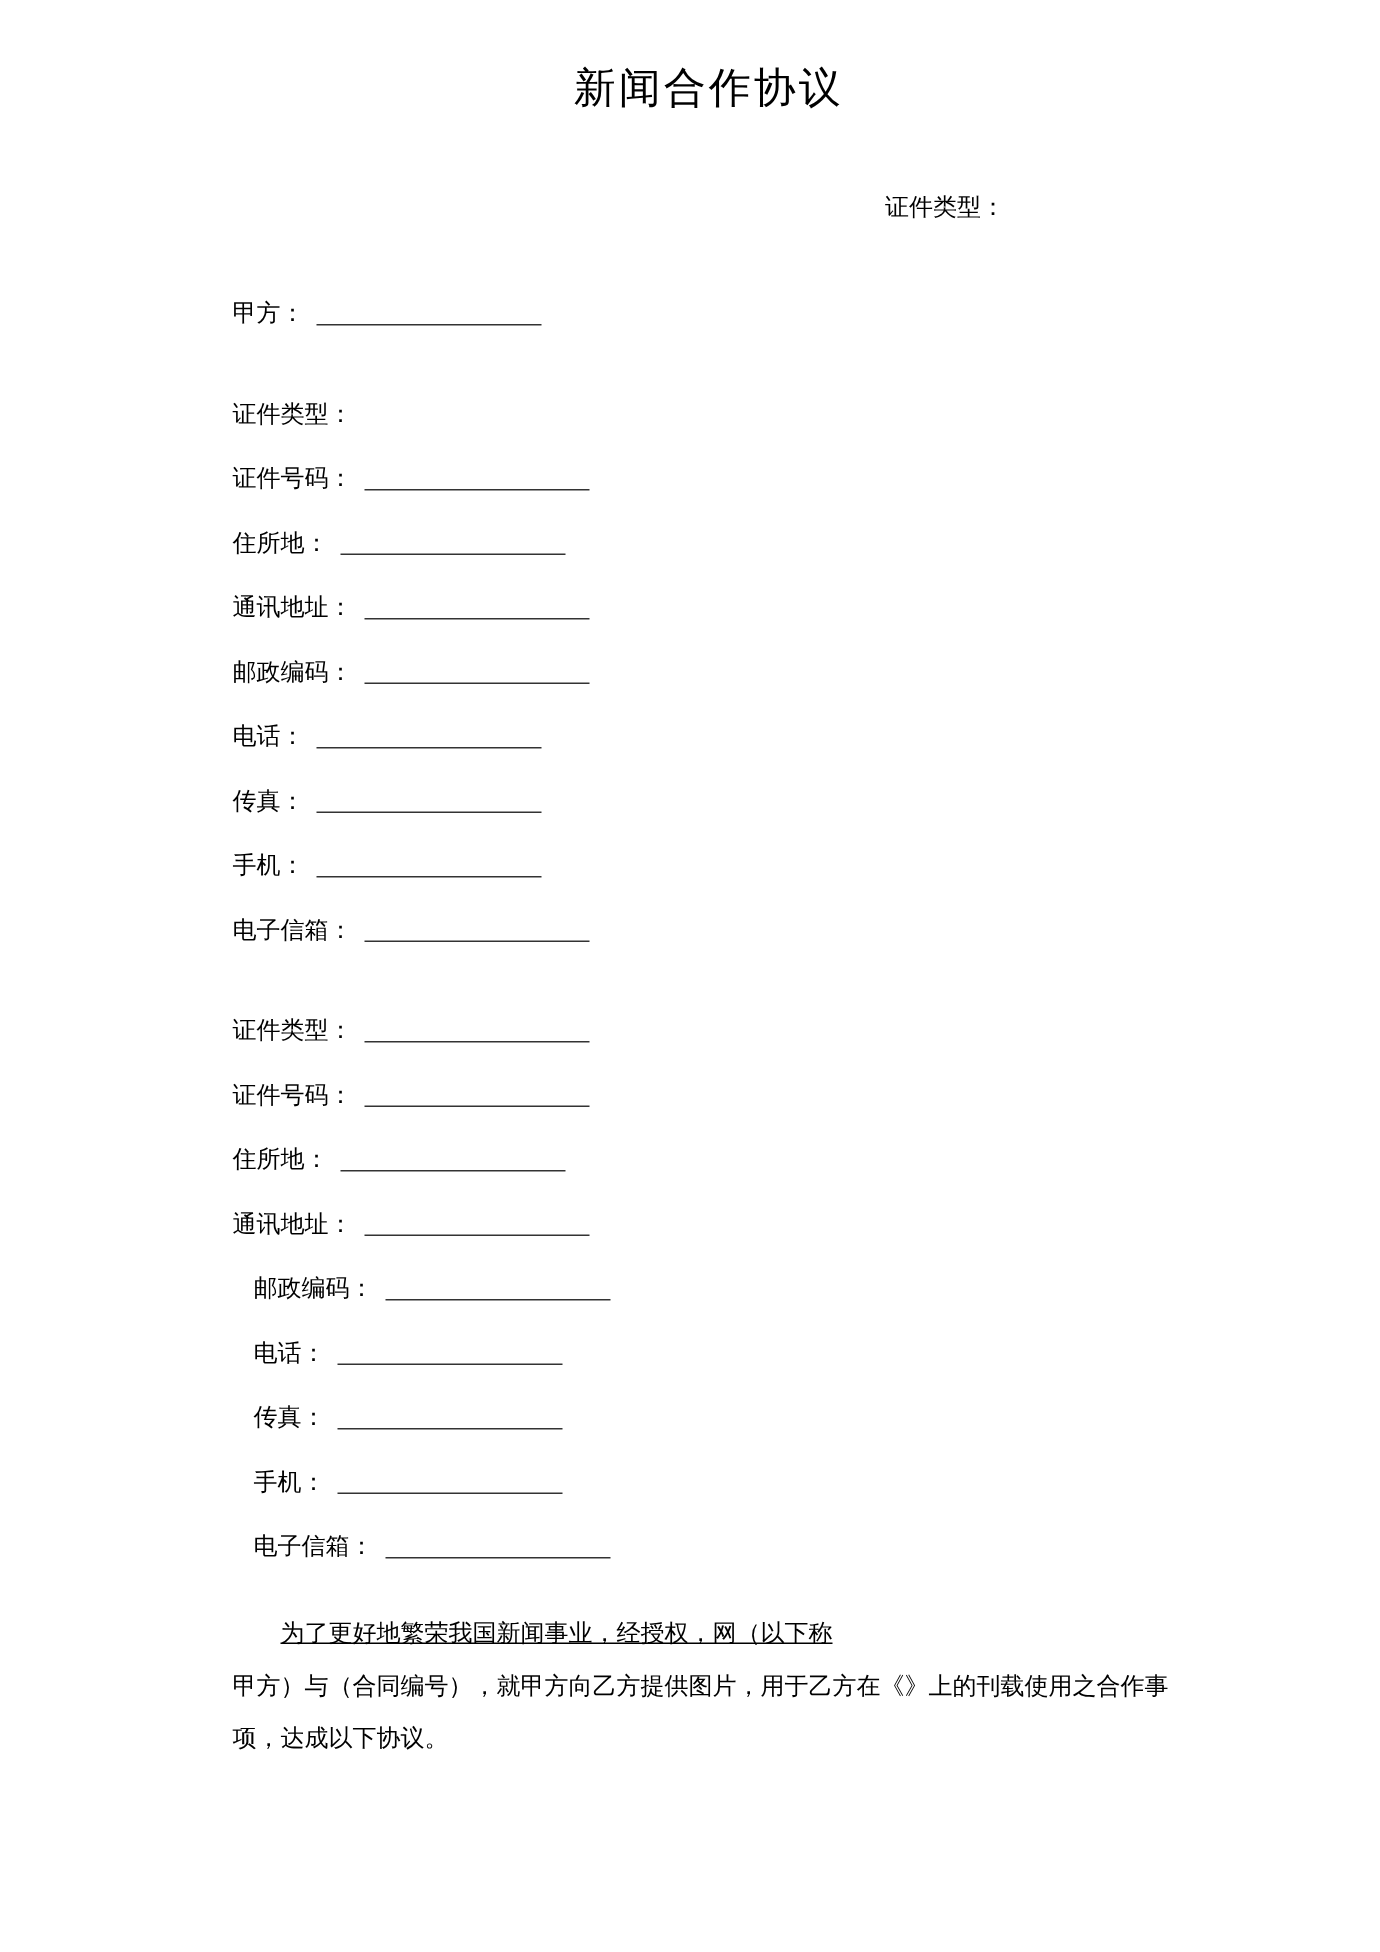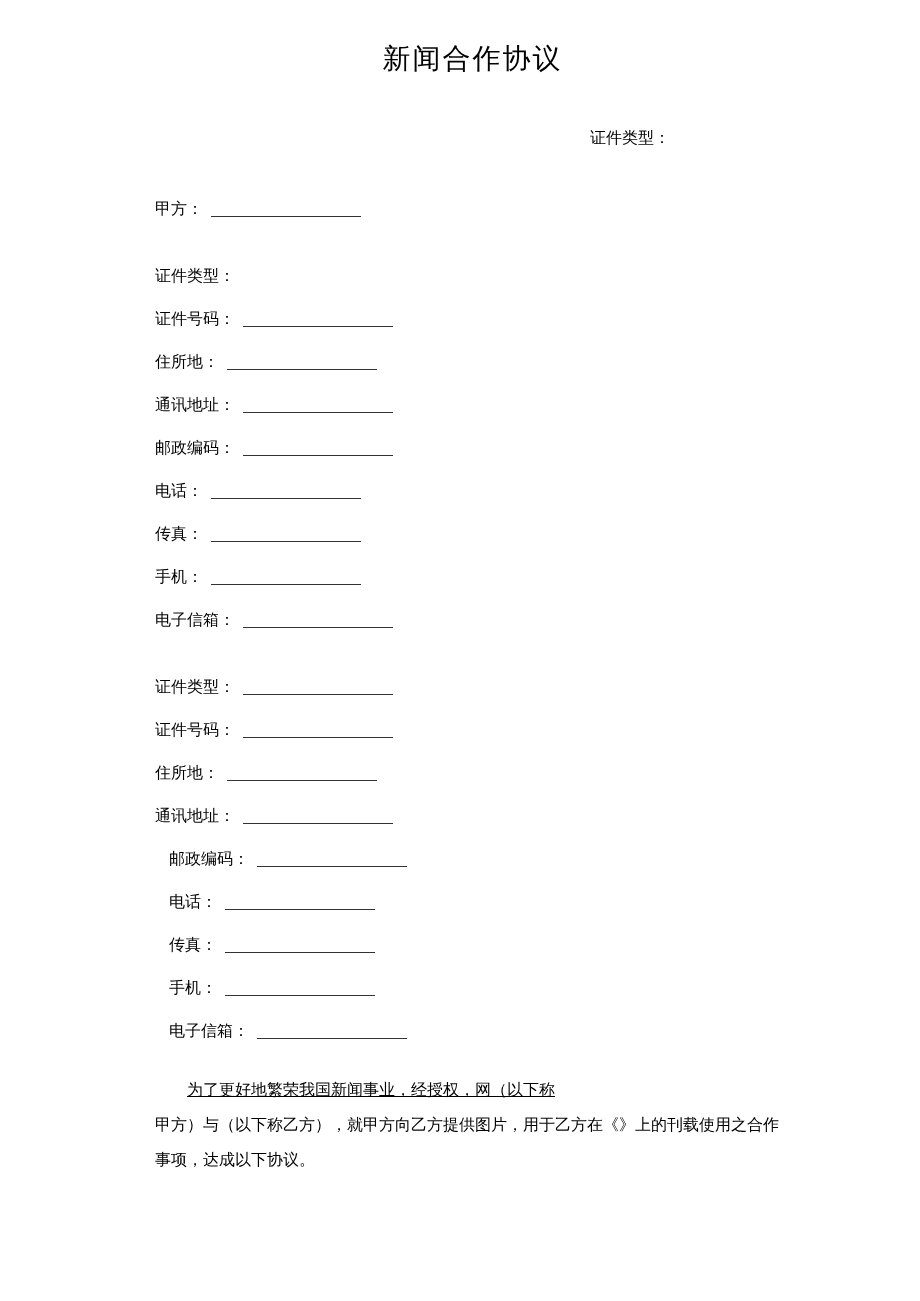--- a/index.html
+++ b/index.html
@@ -152,15 +152,15 @@
       <span class="underline"></span>
     </div>
     <div class="field-row">
       <span class="field-label">电子信箱：</span>
       <span class="underline"></span>
     </div>
   </div>
 
   <div class="paragraph">
     <p>为了更好地繁荣我国新闻事业，经授权，网（以下称</p>
-    <p>甲方）与（以下称乙方），就甲方向乙方提供图片，用于乙方在《》上的刊载使用之合作事项，达成以下协议。</p>
+    <p>甲方）与（合同编号），就甲方向乙方提供图片，用于乙方在《》上的刊载使用之合作事项，达成以下协议。</p>
   </div>
 </div>
 
 </body></html>

